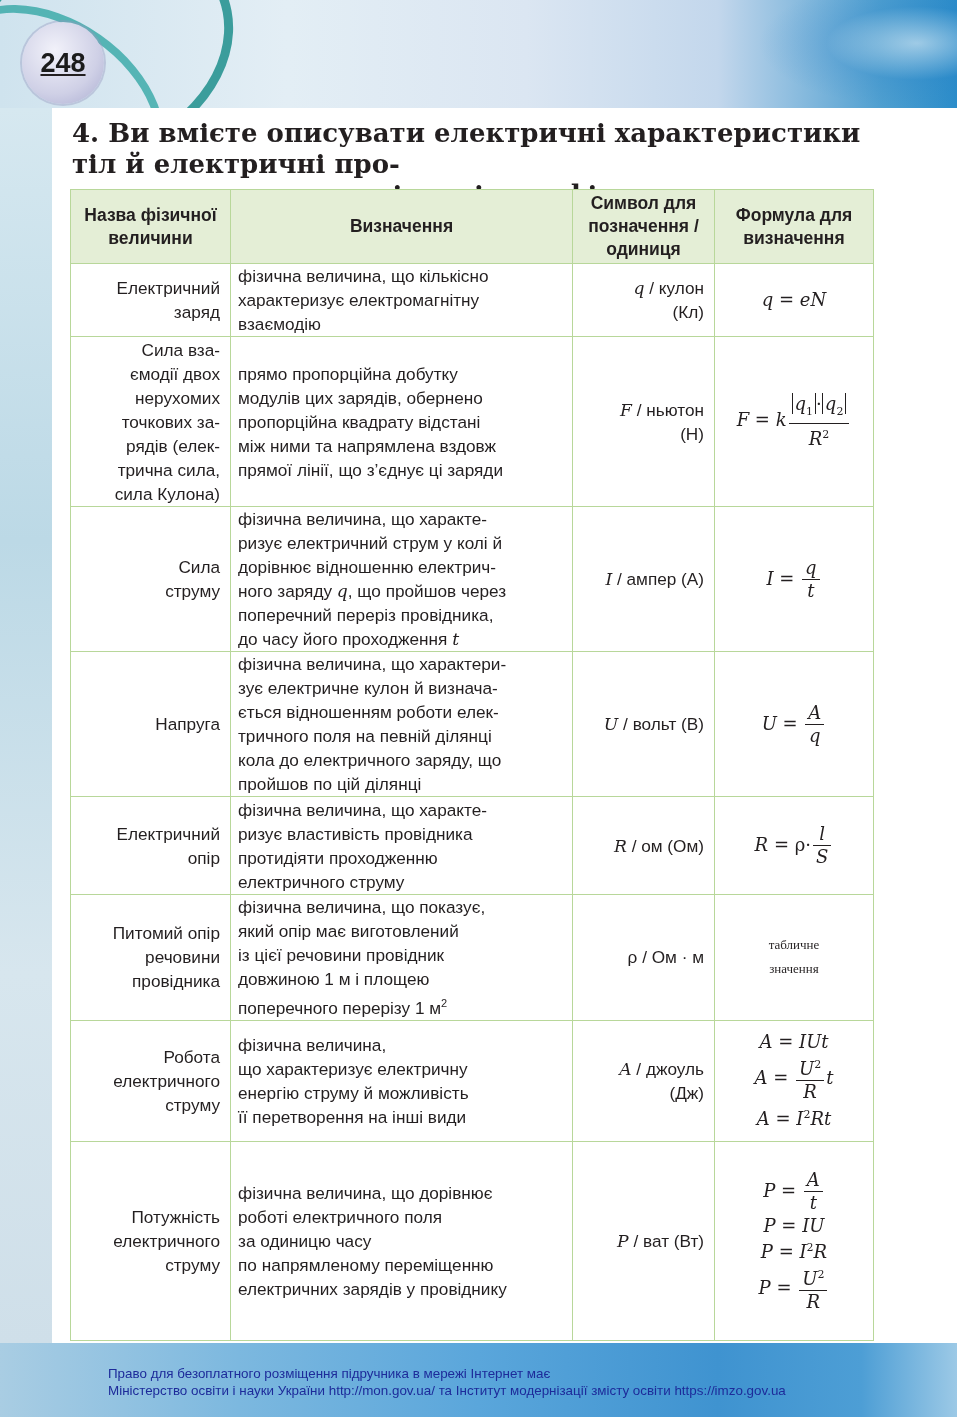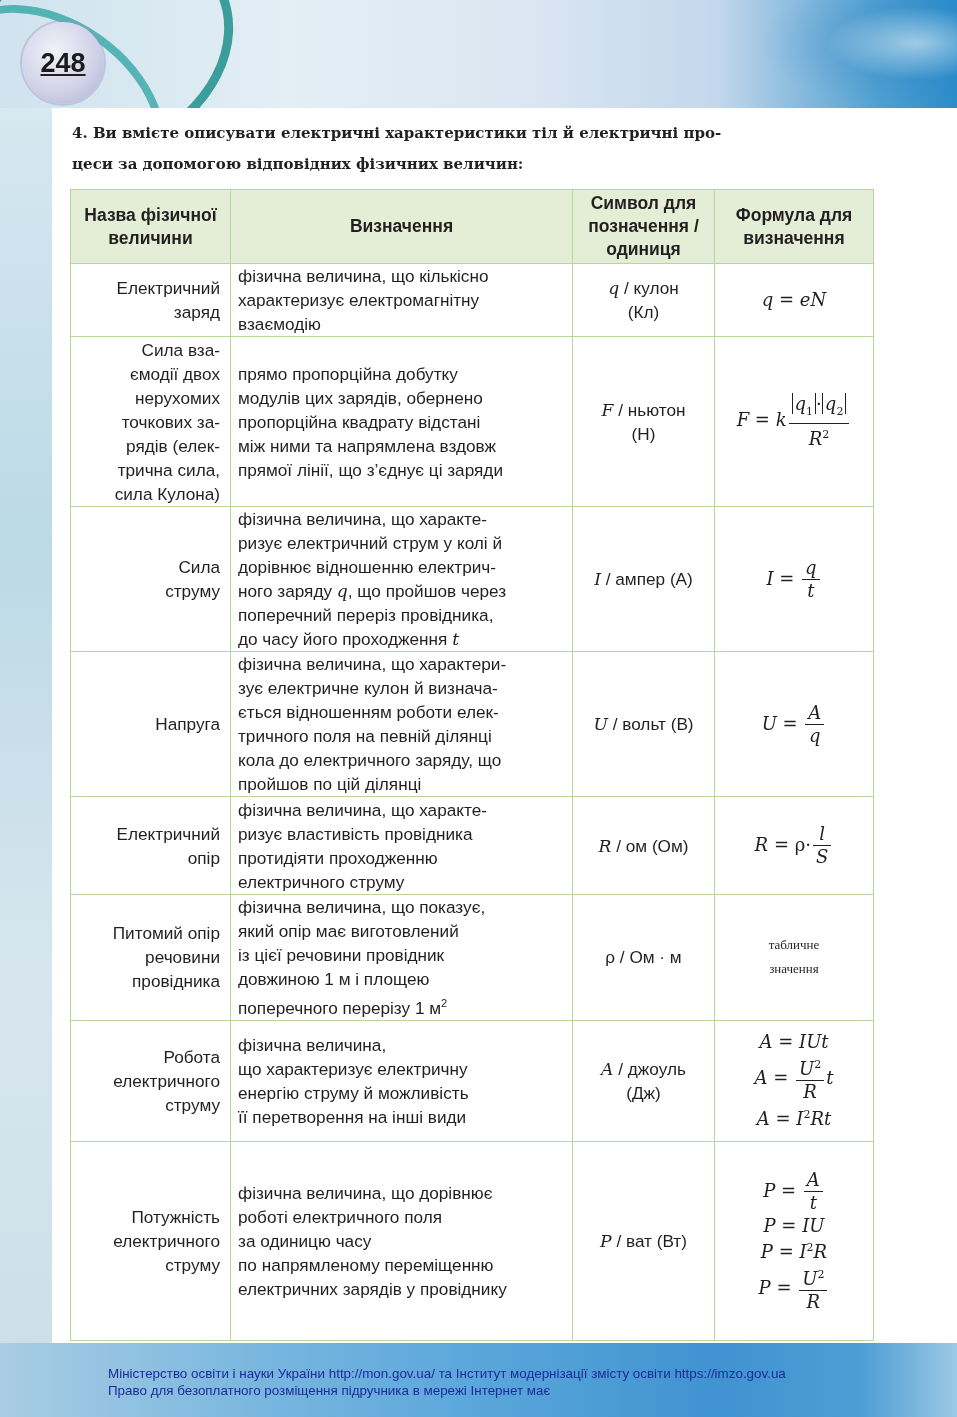--- a/index.html
+++ b/index.html
@@ -15,28 +15,28 @@
   .ring2 { position:absolute; left:-70px; top:20px; width:230px; height:150px; border:8px solid #2aa3a0; border-radius:50%; transform:rotate(35deg); opacity:0.75; }
 
   .page-badge { position:absolute; left:22px; top:22px; width:82px; height:82px; border-radius:50%;
     background: radial-gradient(circle at 40% 35%, #f2f2fa 0%, #cfd0e6 60%, #a9abd0 100%);
     box-shadow: 0 0 0 2px rgba(150,150,190,0.4);
     display:flex; align-items:center; justify-content:center;text-decoration:underline; }
   .page-badge span { font-weight:bold; font-size:27px; color:#1b1b1b; font-family:"Liberation Sans", sans-serif; }
 
   .content { position:absolute; left:52px; top:108px; width:905px; height:1235px; background:#fff; }
 
-  .task-title { position:absolute; left:72px; top:118px; width:810px; font-family:"DejaVu Serif", serif; font-weight:bold; font-size:15px; line-height:31px; color:#231f20; }
+  .task-title { position:absolute; left:72px; top:118px; width:810px; font-family:"DejaVu Serif", serif; font-weight:bold; font-size:26px; line-height:31px; color:#231f20; }
 
   table.phys { position:absolute; left:70px; top:189px; width:803px; border-collapse:collapse; table-layout:fixed; font-size:17.2px; line-height:24px; }
   table.phys td, table.phys th { border:1.5px solid #b8d79a; vertical-align:middle; padding:0 10px; }
   table.phys th { background:#e4eed6; font-weight:bold; text-align:center; font-size:17.5px; line-height:23px; padding:2px 6px; height:69px; }
   table.phys td.name { text-align:right; padding-left:28px; }
   table.phys td.def { text-align:left; padding-left:7px; }
-  table.phys td.sym { text-align:center; }
+  table.phys td.sym { text-align:right; }
   table.phys td.formula { text-align:center; font-family:"DejaVu Serif", serif; font-size:18px; }
   .mi { font-family:"DejaVu Serif", serif; font-style:italic; }
   .frac { display:inline-flex; flex-direction:column; vertical-align:middle; text-align:center; margin:0 2px; }
   .frac .num { border-bottom:1.4px solid #231f20; padding:0 3px; line-height:22px; }
   .frac .den { line-height:22px; padding:0 3px; }
   .fline { display:block; margin:2px 0; white-space:nowrap; }
   sup { font-size:11px; }
   sub { font-size:11px; }
   .abs { border-left:1.4px solid #231f20; border-right:1.4px solid #231f20; padding:0 2px;text-align:right; }
 
@@ -273,15 +273,15 @@
               <span class="num"><span class="mi">U</span><sup>2</sup></span>
               <span class="den mi">R</span>
             </span></span>
       </td>
     </tr>
   </tbody>
 </table>
 
 <div class="bottom-band"></div>
 <div class="footer-text">
+  <div>Право для безоплатного розміщення підручника в мережі Інтернет має</div>
   <div>Міністерство освіти і науки України http://mon.gov.ua/ та Інститут модернізації змісту освіти https://imzo.gov.ua</div>
-  <div>Право для безоплатного розміщення підручника в мережі Інтернет має</div>
 </div>
 
 </body></html>

